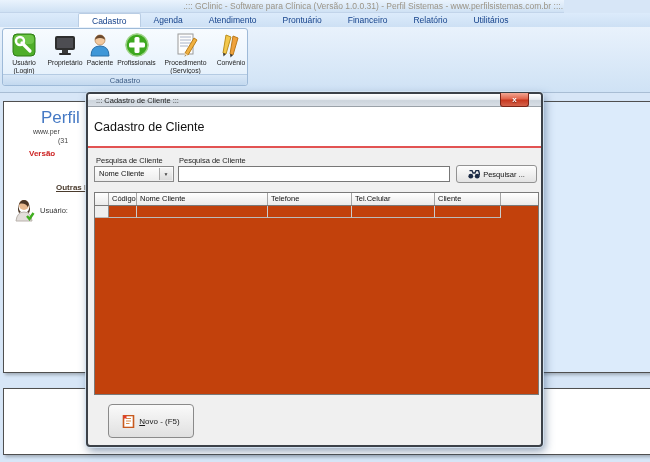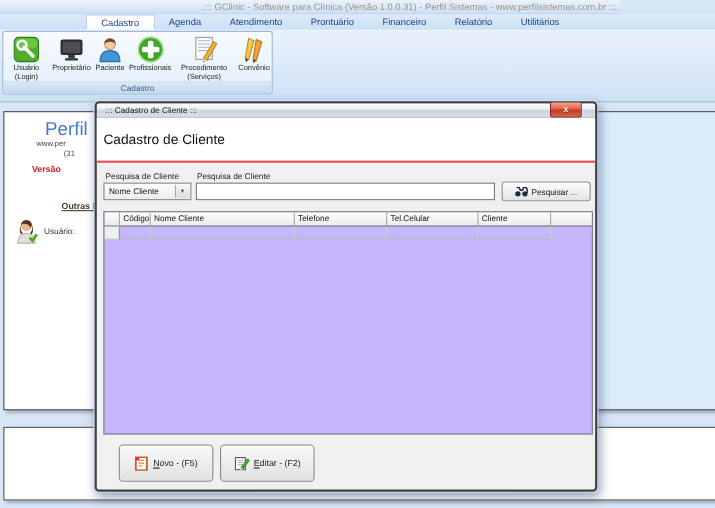--- a/index.html
+++ b/index.html
@@ -79,21 +79,21 @@
   .search-input { position:absolute; left:90px; top:72px; width:272px; height:16px;
     background:#fff; border:1px solid #777; font-size:8px; padding:0 3px;
     font-family:"Liberation Sans",sans-serif; }
 
   .btn-pesquisar { position:absolute; left:368px; top:71px; width:81px; height:18px;
     background:linear-gradient(#fdfdfd,#e3e3e3); border:1px solid #929292; border-radius:3px;
     display:flex; align-items:center; justify-content:center; gap:3px;
     font-size:7.5px; color:#111; cursor:pointer; }
 
   .grid { position:absolute; left:6px; top:98px; width:445px; height:203px;
-    background:#c4b5fd; border:1px solid #7a7a7a; overflow:hidden; }
+    background:#c2410c; border:1px solid #7a7a7a; overflow:hidden; }
   .grid-header { display:flex; height:13px; background:linear-gradient(#ffffff,#ebebeb);
     border-bottom:1px solid #7a7a7a; }
   .gh-cell { font-size:7.5px; color:#111; line-height:12px; padding-left:3px;
     border-right:1px solid #a5a5a5; overflow:hidden; white-space:nowrap; }
   .grid-row { display:flex; height:12px; }
   .gr-cell { border-right:1px solid #cccccc; border-bottom:1px solid #bbbbbb; }
   .c0{width:14px;} .c1{width:28px;} .c2{width:131px;} .c3{width:84px;} .c4{width:83px;} .c5{width:66px;}
   .gr-cell.c0 { background:#efefef; border-right:1px solid #909090; }
 
   .dlg-actions { position:absolute; left:20px; top:310px; display:flex; gap:6px;border-radius:12px; }
@@ -252,23 +252,14 @@
 
   <div class="dlg-actions">
     <div class="act-btn">
       <svg width="13" height="13" viewBox="0 0 13 13">
         <rect x="1.5" y="0.5" width="10" height="12" fill="#fff" stroke="#c85a1e" stroke-width="1.6"></rect>
         <path d="M4 3.5h5M4 6h5M4 8.5h3.5" stroke="#d98b4a" stroke-width="1"></path>
         <rect x="1.5" y="0.5" width="3" height="3" fill="#e23b2e"></rect>
       </svg>
       <span><span></span><span class="key">N</span><span>ovo - (F5)</span></span>
     </div>
-    <div class="act-btn">
-      <svg width="14" height="13" viewBox="0 0 14 13">
-        <rect x="1" y="1" width="9" height="11" fill="#fdfdfd" stroke="#555"></rect>
-        <path d="M3 3.5h5M3 5.5h5M3 7.5h5" stroke="#9aa4b8" stroke-width="0.8"></path>
-        <path d="M6 10 L12 2 L13.8 3.5 L8 11.5 z" fill="#4aa32a" stroke="#2f7d16" stroke-width="0.6"></path>
-        <path d="M6 10 L8 11.5 L5.5 12.5 z" fill="#f2d9a6"></path>
-      </svg>
-      <span><span></span><span class="key">E</span><span>ditar - (F2)</span></span>
-    </div>
   </div>
 </div>
 
 </body></html>

